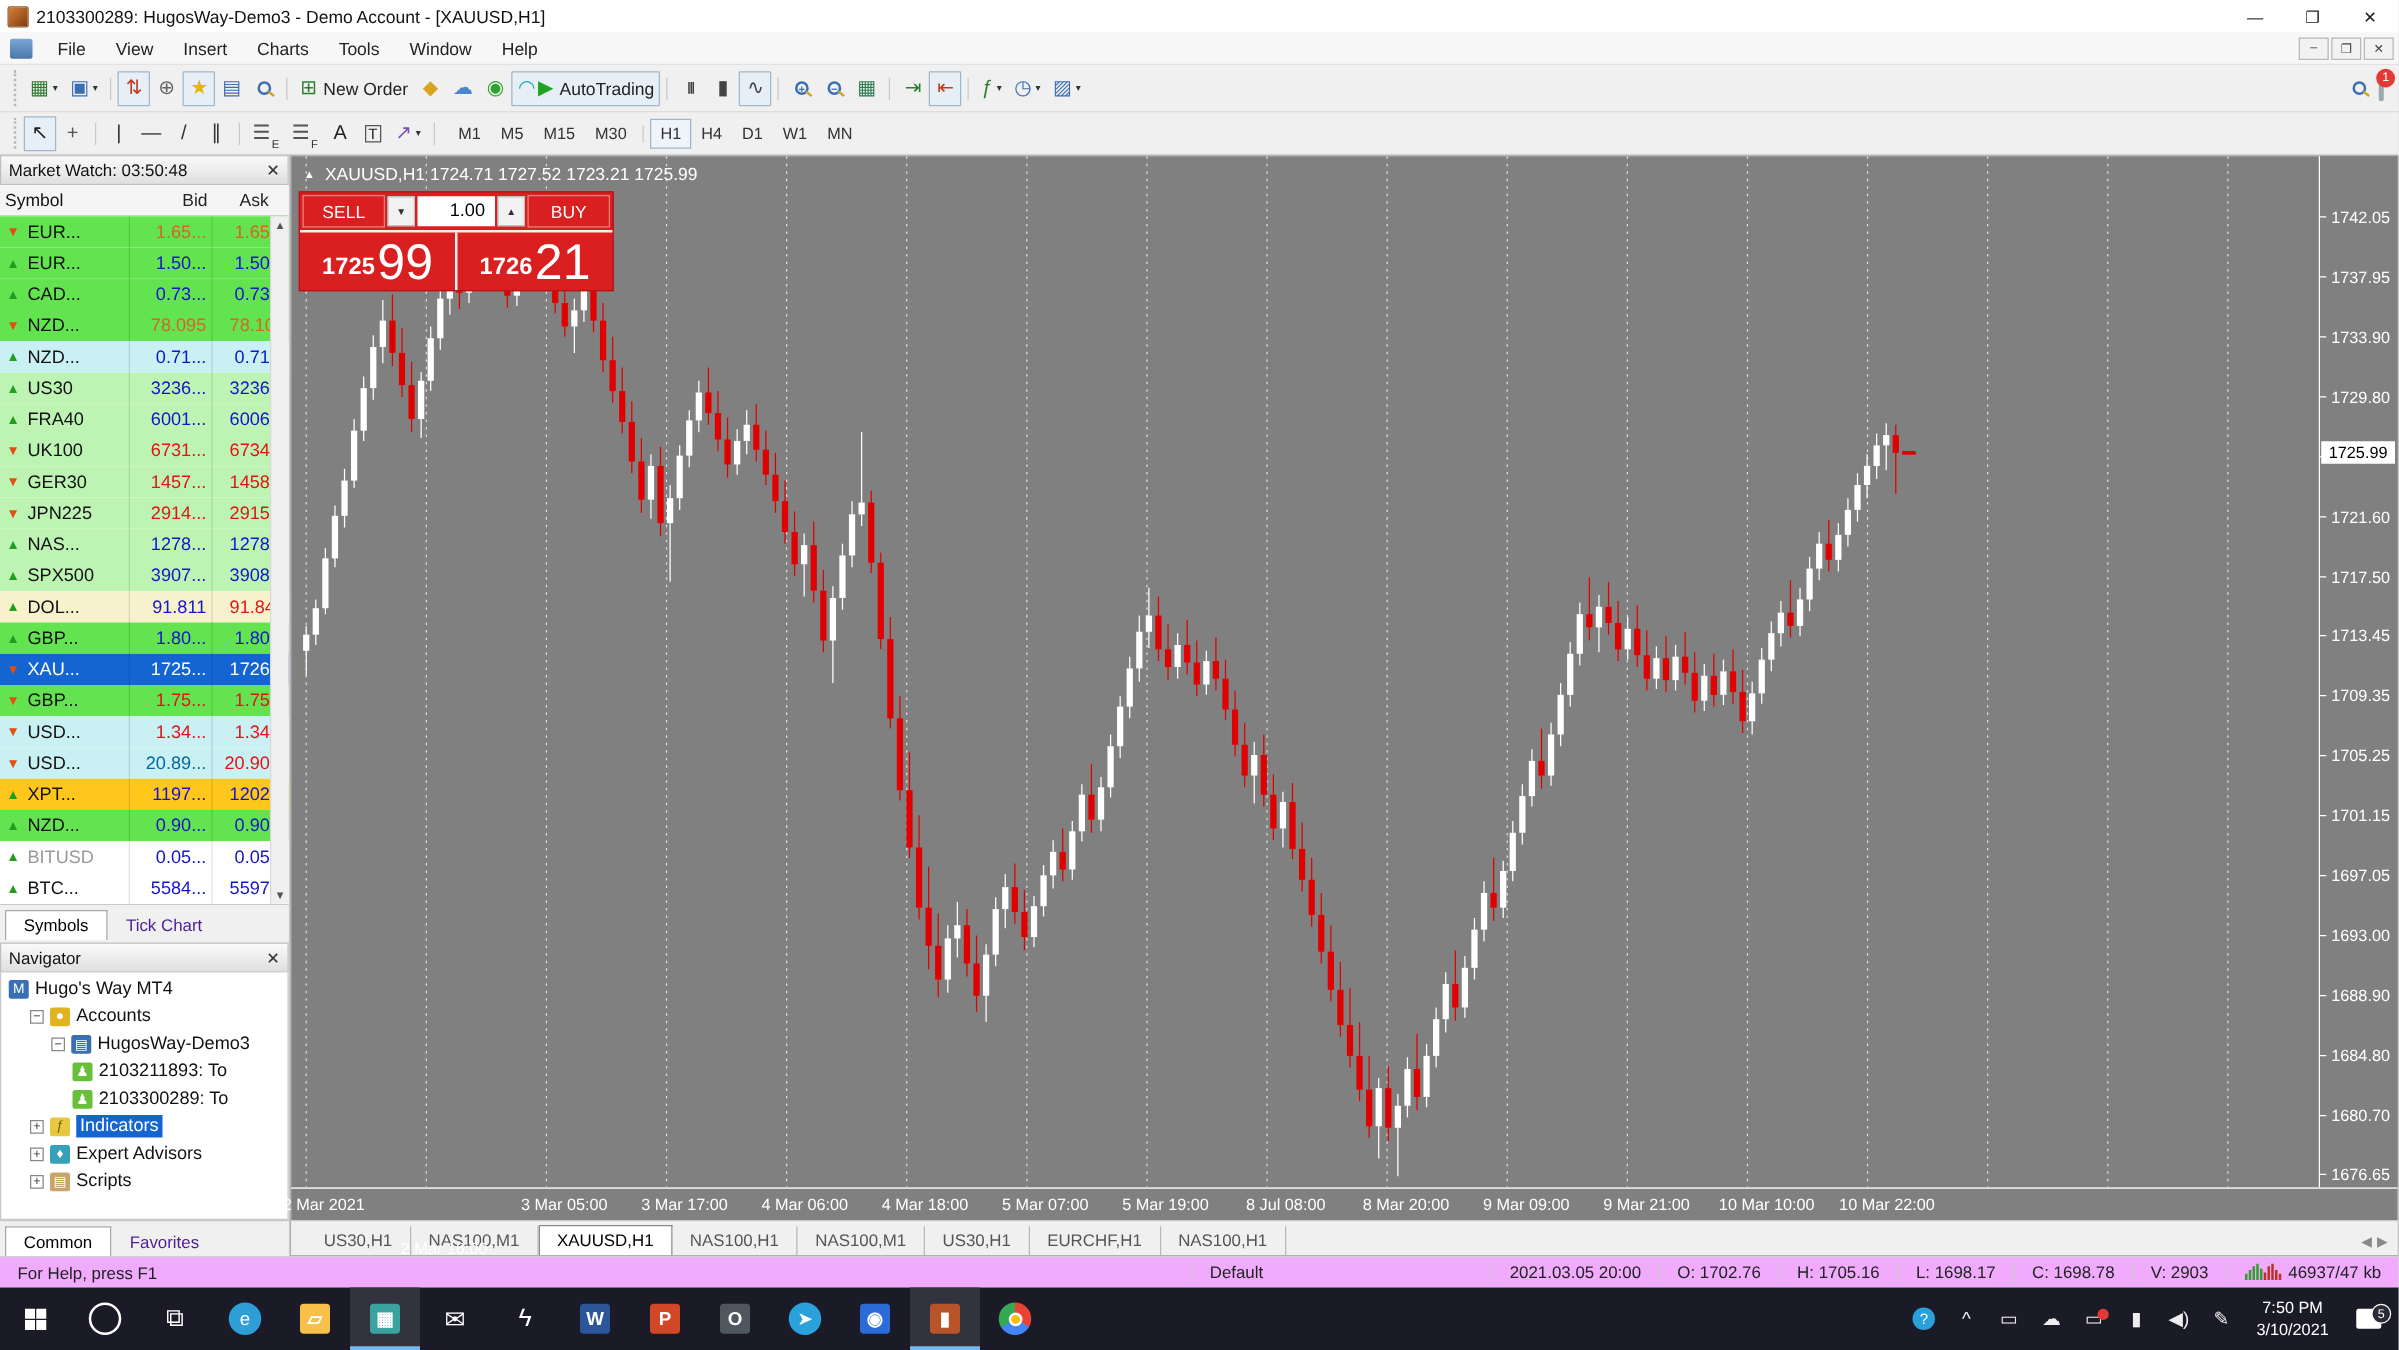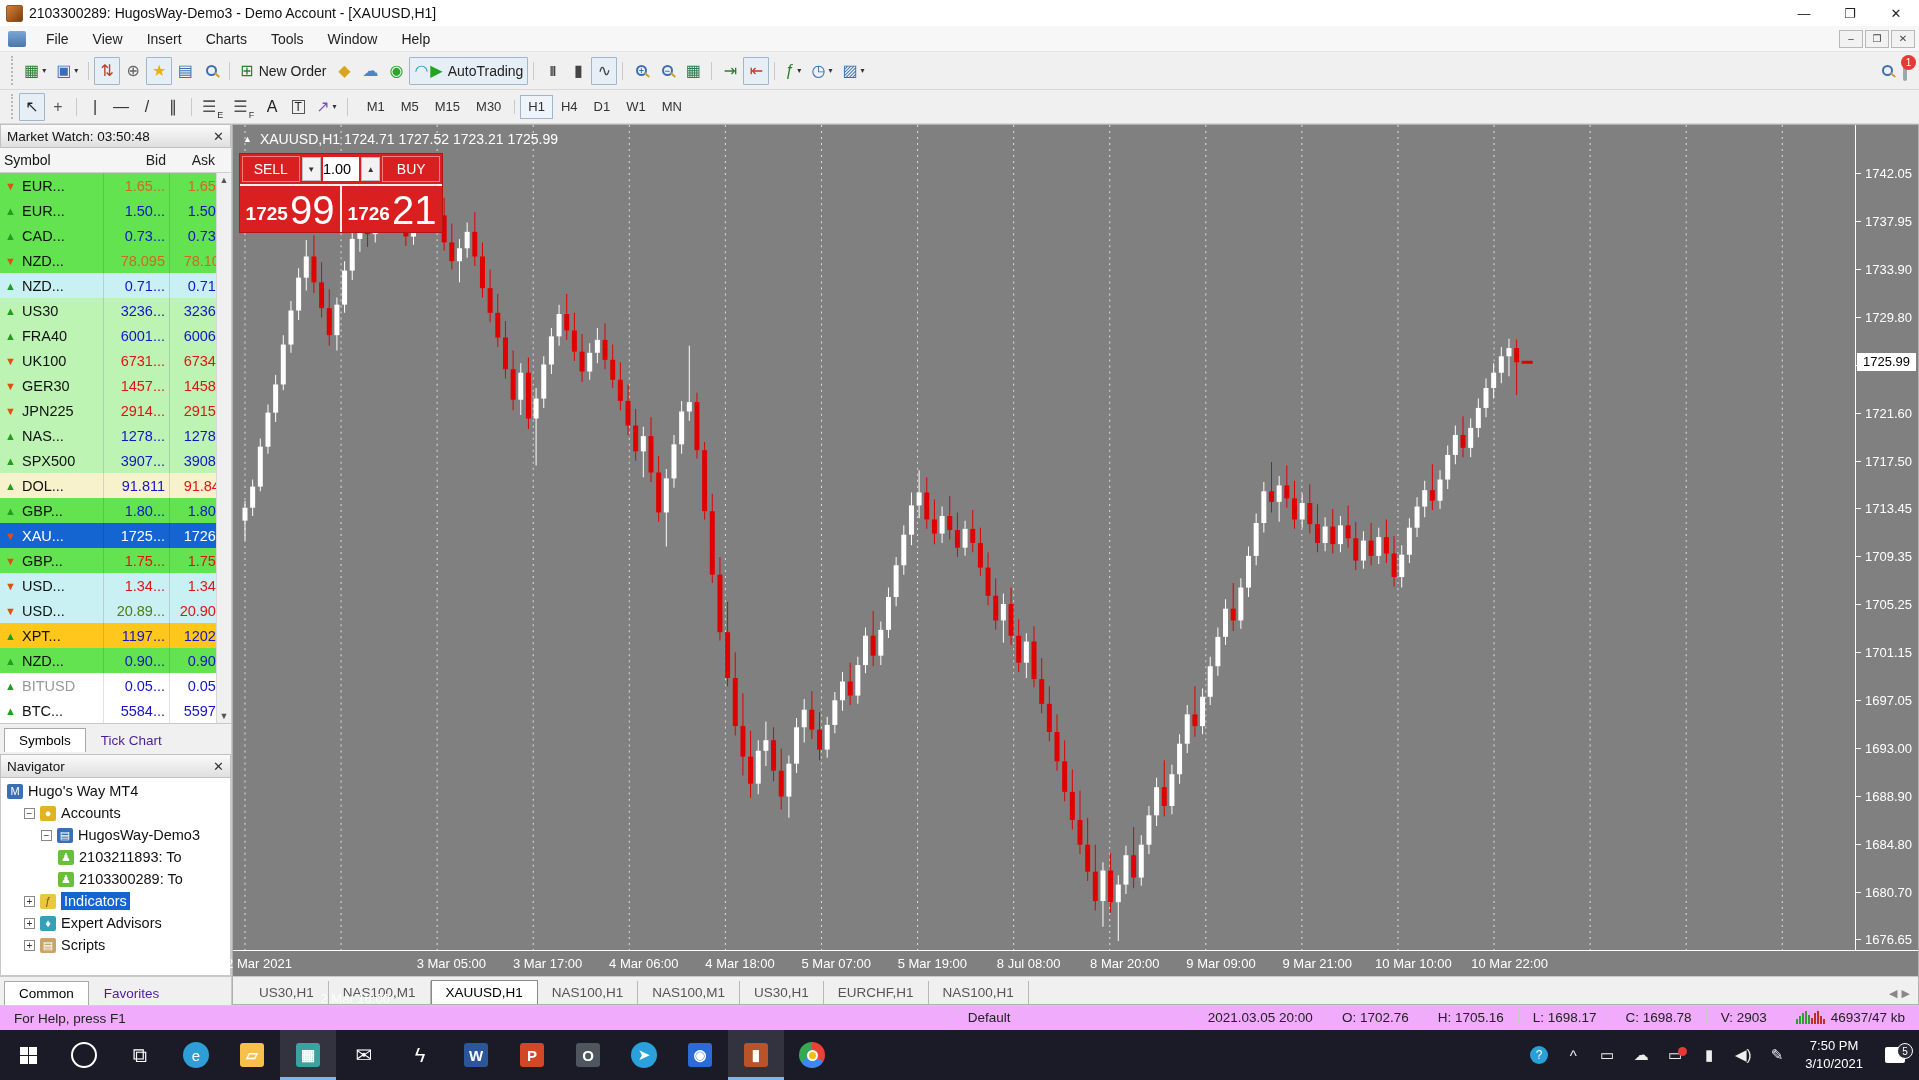--- a/index.html
+++ b/index.html
@@ -72,21 +72,21 @@
   .price-axis { position:absolute; right:0; top:0; bottom:0; width:63px; background:#808080; border-left:1px solid #ffffff; color:#fff; font-size:13px; }
   .tick { position:absolute; left:6px; display:flex; align-items:center; gap:4px; height:16px; }
   .tick::before { content:""; width:5px; height:1px; background:#fff; margin-left:-6px; }
   .price-tag { position:absolute; left:1px; right:2px; background:#fff; color:#000; font-size:13px; height:18px; display:flex; align-items:center; justify-content:center; }
   .chart-header { position:absolute; left:10px; top:6px; color:#fff; font-size:14px; display:flex; align-items:center; gap:8px; }
   .chart-header .tri { font-size:9px; }
   .time-axis { height:26px; background:#808080; border-top:1px solid #ffffff; position:relative; color:#fff; font-size:13px; flex:0 0 auto; }
   .time-label { position:absolute; top:5px; transform:translateX(-50%); white-space:nowrap; }
 
   
-  .ocw { position:absolute; left:6px; top:28px; width:204px; background:#d91f1f; border:1px solid #b31414; }
+  .ocw { position:absolute; left:6px; top:28px; width:252px; background:#d91f1f; border:1px solid #b31414; }
   .ocw-top { height:30px; display:flex; align-items:stretch; }
   .ocw-sell,.ocw-buy { width:66px; display:flex; align-items:center; justify-content:center; color:#fff; font-size:14px; border:1px solid #f08080; margin:2px; }
   .ocw-step { width:22px; background:#f2f2f2; border:1px solid #c0c0c0; margin:3px 0; display:flex; align-items:center; justify-content:center; font-size:8px; color:#333; }
   .ocw-vol { flex:1; background:#fff; margin:3px 2px; display:flex; align-items:center; justify-content:flex-end; padding-right:8px; font-size:14.5px; color:#000; }
   .ocw-big { display:flex; height:48px; border-top:2px solid #f0f0f0; }
   .ocw-half { flex:1; display:flex; align-items:flex-end; justify-content:center; color:#fff; padding-bottom:3px; }
   .ocw-half.l { border-right:2px solid #f0f0f0; }
   .num-small { font-size:19px; font-weight:bold; line-height:30px; margin-right:2px; }
   .num-big { font-size:40px; line-height:38px; }
 
@@ -449,21 +449,21 @@
               <span>USD...</span>
             </span>
             <span class="c-bid" style="color: rgb(224, 20, 20);">1.34...</span>
             <span class="c-ask" style="color: rgb(224, 20, 20);">1.34...</span>
           </div>
           <div class="mw-row" style="background: rgb(201, 240, 242);">
             <span class="c-sym">
               <span class="arr" style="color: rgb(224, 80, 16);">▼</span>
               <span>USD...</span>
             </span>
-            <span class="c-bid" style="color: #4d7c0f;">20.89...</span>
+            <span class="c-bid" style="color: #0369a1;">20.89...</span>
             <span class="c-ask" style="color: rgb(224, 20, 20);">20.90...</span>
           </div>
           <div class="mw-row" style="background: rgb(255, 199, 28);">
             <span class="c-sym">
               <span class="arr" style="color: rgb(31, 158, 31);">▲</span>
               <span>XPT...</span>
             </span>
             <span class="c-bid" style="color: rgb(20, 20, 200);">1197...</span>
             <span class="c-ask" style="color: rgb(20, 20, 200);">1202...</span>
           </div>

